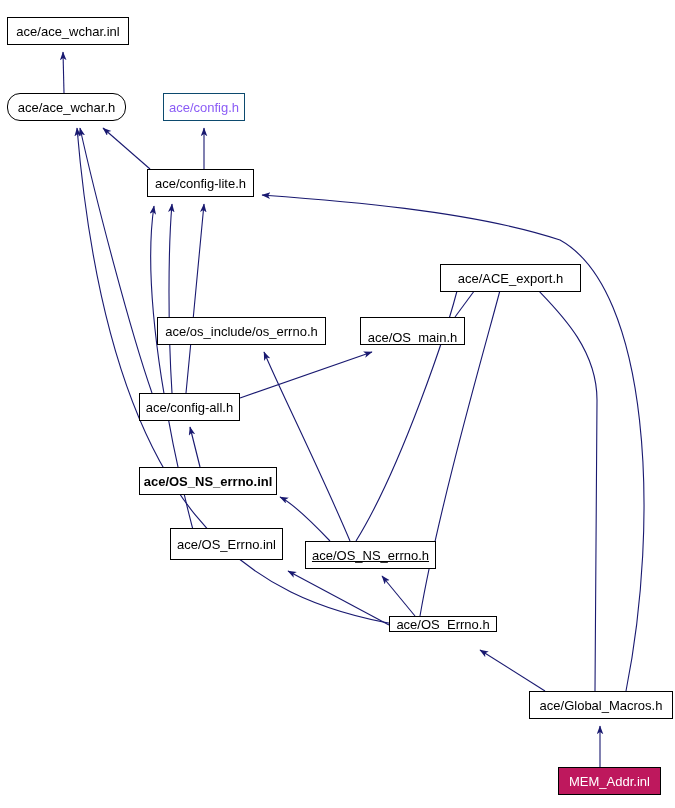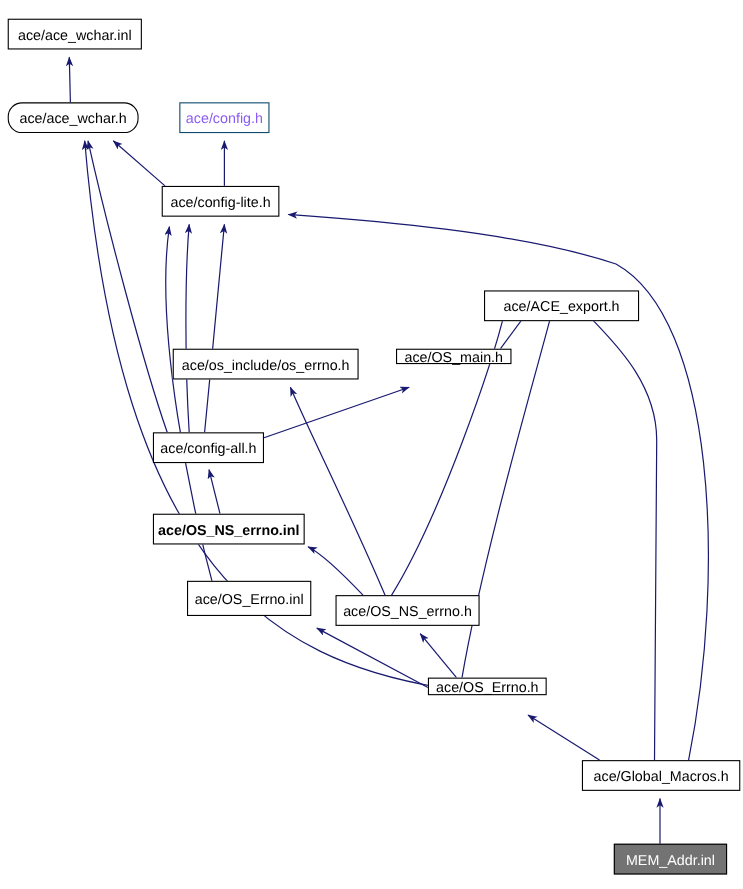--- a/index.html
+++ b/index.html
@@ -20,21 +20,21 @@
     font-size:13px;
     line-height:1;
     display:flex;
     align-items:center;
     justify-content:center;
     white-space:nowrap;
     letter-spacing:0px;
     z-index:5;
   }
   .node.root{
-    background:#737373;
+    background:#be185d;
     color:#ffffff;
     border:1px solid #000000;
   }
   .node.muted{
     border:1px solid #0c4a6e;
     color:#8b5cf6;
   }
   .node-label{pointer-events:none;}
 </style>
 </head>
@@ -83,33 +83,33 @@
       </div>
       <div class="node" style="left: 147px; top: 169px; width: 107px; height: 28px;">
         <span class="node-label">ace/config-lite.h</span>
       </div>
       <div class="node" style="left: 440px; top: 228px; width: 141px; height: 28px; margin-top: 36px;">
         <span class="node-label">ace/ACE_export.h</span>
       </div>
       <div class="node" style="left: 157px; top: 317px; width: 169px; height: 28px;">
         <span class="node-label">ace/os_include/os_errno.h</span>
       </div>
-      <div class="node" style="left: 360px; top: 317px; width: 105px; height: 14px;">
+      <div class="node" style="left: 360px; top: 317px; width: 105px; height: 28px; align-items: flex-end;">
         <span class="node-label">ace/OS_main.h</span>
       </div>
       <div class="node" style="left: 139px; top: 393px; width: 101px; height: 28px; justify-content: center;">
         <span class="node-label">ace/config-all.h</span>
       </div>
       <div class="node" style="left: 139px; top: 467px; width: 138px; height: 28px; font-weight: bold;">
         <span class="node-label">ace/OS_NS_errno.inl</span>
       </div>
       <div class="node" style="left: 170px; top: 528px; width: 113px; height: 32px;">
         <span class="node-label">ace/OS_Errno.inl</span>
       </div>
-      <div class="node" style="left: 305px; top: 541px; width: 131px; height: 28px;">
+      <div class="node" style="left: 305px; top: 541px; width: 131px; height: 28px; text-decoration: underline;">
         <span class="node-label">ace/OS_NS_errno.h</span>
       </div>
       <div class="node" style="left: 389px; top: 616px; width: 108px; height: 16px;">
         <span class="node-label">ace/OS_Errno.h</span>
       </div>
       <div class="node" style="left: 529px; top: 691px; width: 144px; height: 28px;">
         <span class="node-label">ace/Global_Macros.h</span>
       </div>
       <div class="node root" style="left: 558px; top: 767px; width: 103px; height: 28px;">
         <span class="node-label">MEM_Addr.inl</span>

